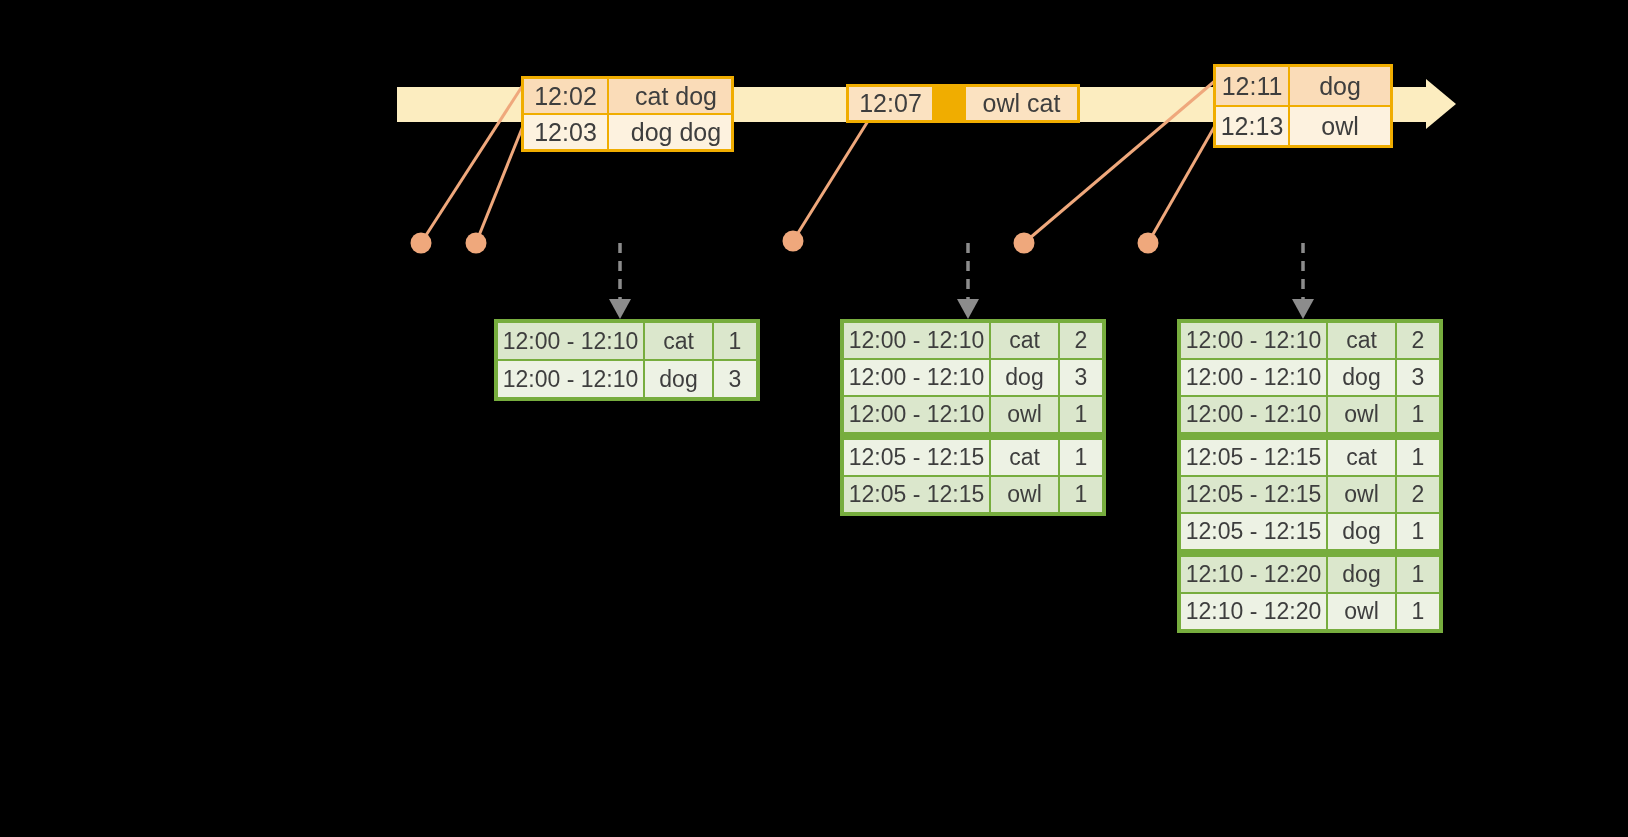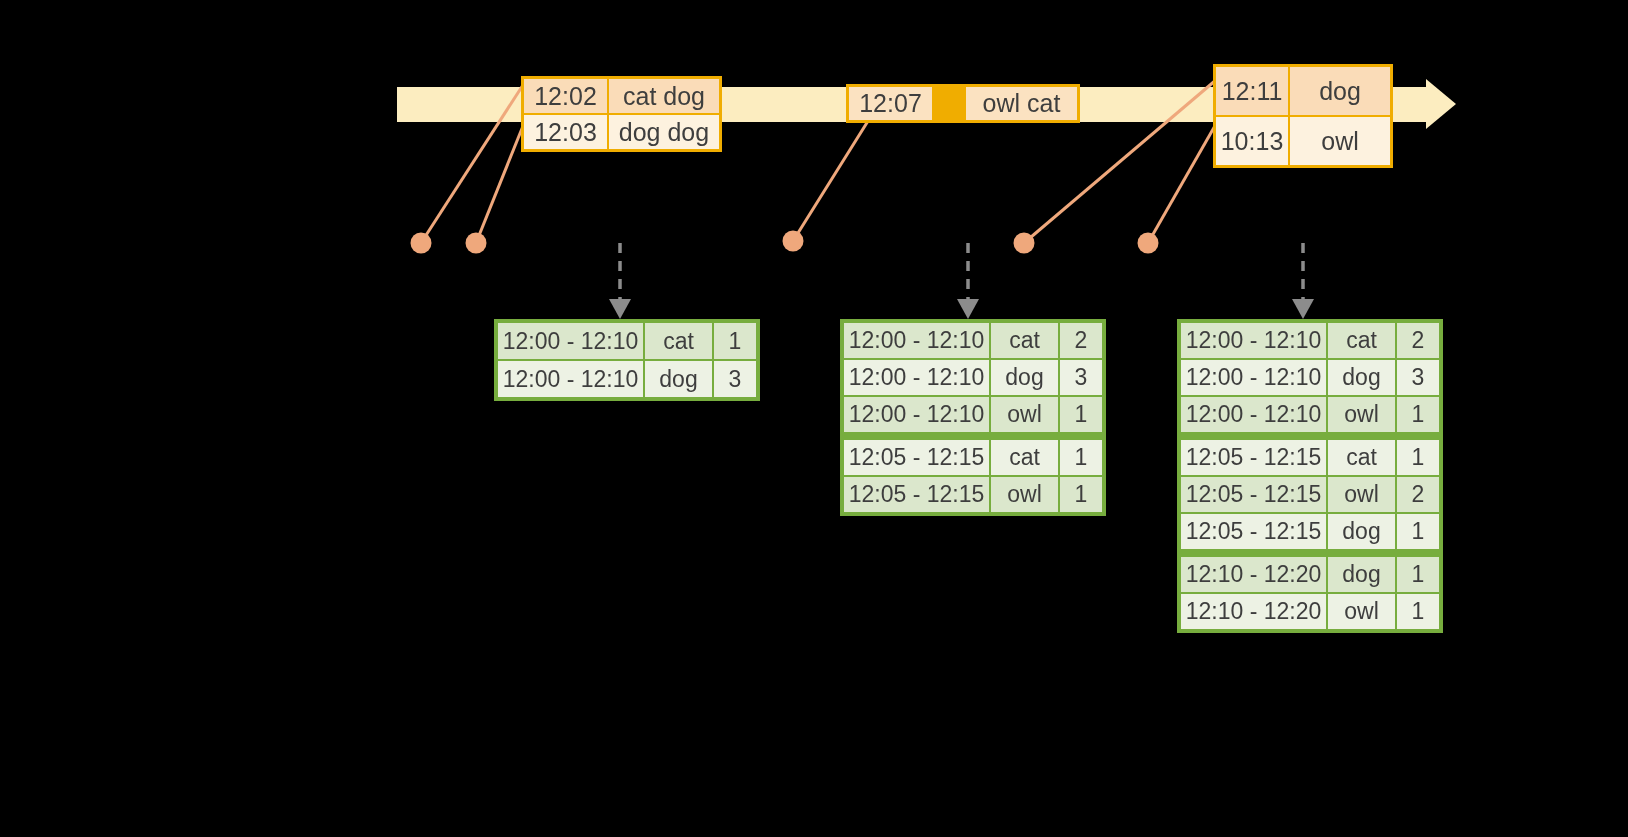--- a/index.html
+++ b/index.html
@@ -17,24 +17,24 @@
   
   svg.overlay{position:absolute;left:0;top:0;}
   
   .otable{position:absolute;background:var(--input-border);padding:3px;display:flex;flex-direction:column;gap:2px;}
   .orow{display:flex;gap:2px;}
   .ocell{display:flex;align-items:center;justify-content:center;font-size:25px;}
   .tone-peach .ocell{background:var(--input-row-peach);}
   .tone-cream .ocell{background:var(--input-row-cream);}
   .tone-peachmid .ocell{background:var(--input-row-peachmid);}
   #input-0{left:521px;top:76px;}  #input-0 .orow{height:34px;}
-  #input-0 .cell-time{width:83px;} #input-0 .cell-words{width:110px;}
+  #input-0 .cell-time{width:83px;} #input-0 .cell-words{width:110px;padding-left:12px;}
   #input-1{left:846px;top:84px;}  #input-1 .orow{height:33px;}
   #input-1 .cell-time{width:83px;} #input-1 .cell-words{width:111px;margin-left:32px;}
-  #input-2{left:1213px;top:64px;} #input-2 .orow{height:48px;}
+  #input-2{left:1213px;top:64px;} #input-2 .orow{height:38px;}
   #input-2 .cell-time{width:72px;} #input-2 .cell-words{width:100px;}
   
   .gtable{position:absolute;background:var(--result-border);padding:4px;display:flex;flex-direction:column;justify-content:center;}
   .grow{display:flex;gap:2px;height:35px;margin-top:2px;}
   .grow:first-child{margin-top:0;}
   .grow.group-start{margin-top:8px;}
   .gcell{display:flex;align-items:center;justify-content:center;font-size:23px;}
   .grow.dark .gcell{background:var(--result-row-dark);}
   .grow.light .gcell{background:var(--result-row-light);}
   .c-window{width:145px;} .c-word{width:67px;} .c-count{width:42px;}
@@ -87,21 +87,21 @@
         <div class="ocell cell-time">12:07</div>
         <div class="ocell cell-words">owl cat</div>
       </div>
     </div>
   <div class="otable" id="input-2">
       <div class="orow tone-peach">
         <div class="ocell cell-time">12:11</div>
         <div class="ocell cell-words">dog</div>
       </div>
       <div class="orow tone-cream">
-        <div class="ocell cell-time">10:13</div>
+        <div class="ocell cell-time">12:13</div>
         <div class="ocell cell-words">owl</div>
       </div>
     </div>
 
   <div class="gtable" id="result-0">
       <div class="grow dark">
         <div class="gcell c-window">12:00 - 12:10</div>
         <div class="gcell c-word">cat</div>
         <div class="gcell c-count">1</div>
       </div>

